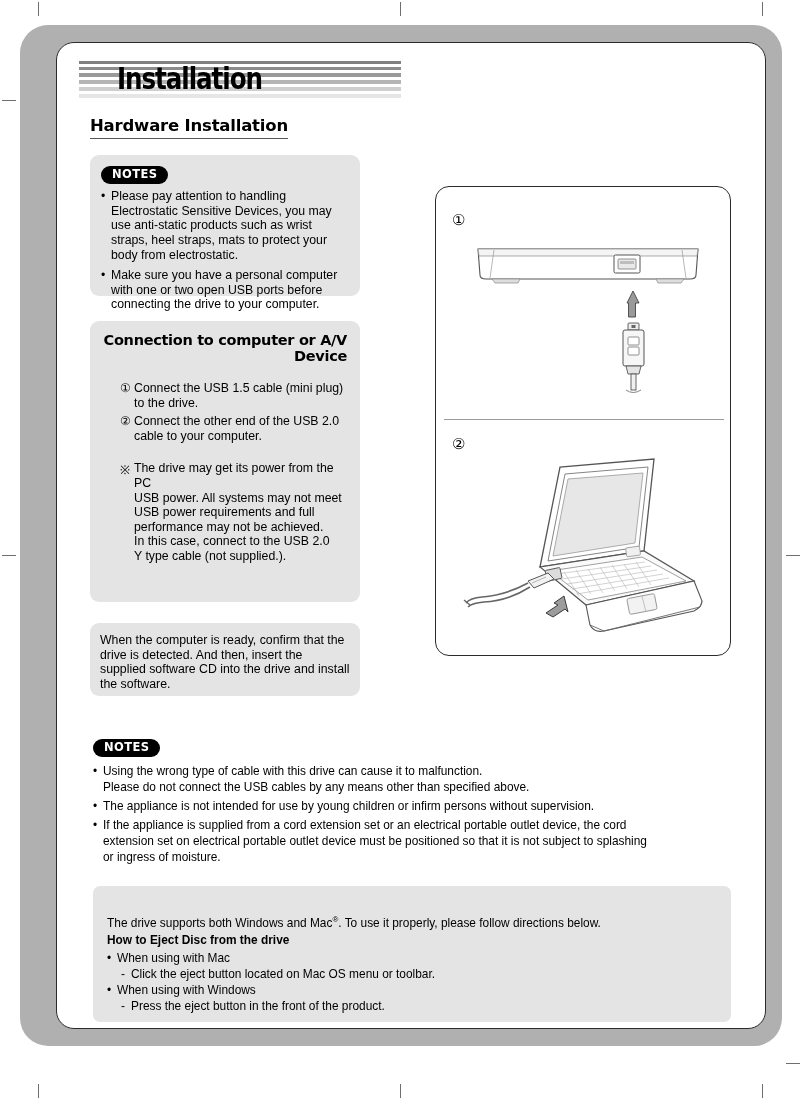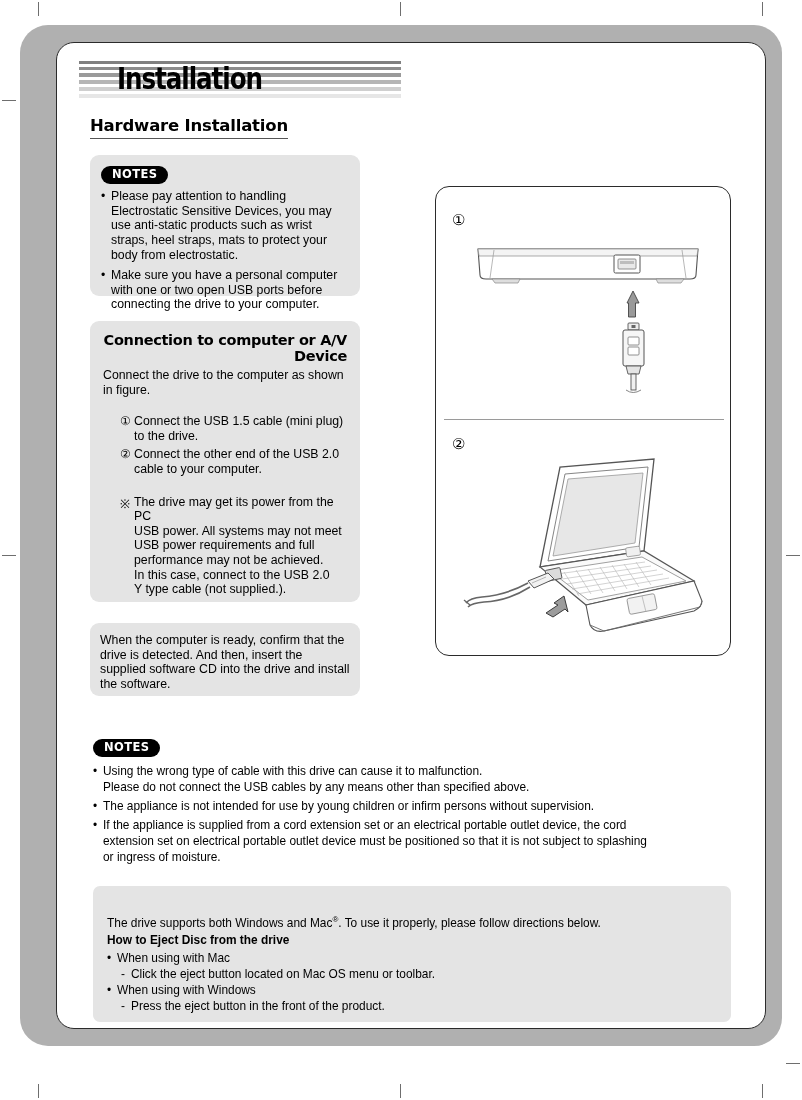--- a/index.html
+++ b/index.html
@@ -250,21 +250,20 @@
         </div>
         <div class="bullet-row" style="margin-top:6px;">
           <div class="bullet-mark">•</div>
           <div class="bullet-body">Make sure you have a personal computer with one or two open USB ports before connecting the drive to your computer.</div>
         </div>
       </div>
     </div>
 
     <div class="gray-box" style="left:33px; top:278px; width:270px; height:281px; padding:11px 13px;">
       <h3 class="subhead">Connection to computer or A/V Device</h3>
-      <div class="txt">Connect the drive to the computer as shown in figure.</div>
 
       <div style="margin-top:17px; padding-left:17px;">
         <div class="num-row">
           <div class="num-mark">①</div>
           <div class="txt">Connect the USB 1.5 cable (mini plug) to the drive.</div>
         </div>
         <div class="num-row" style="margin-top:4px;">
           <div class="num-mark">②</div>
           <div class="txt">Connect the other end of the USB 2.0 cable to your computer.</div>
         </div>

